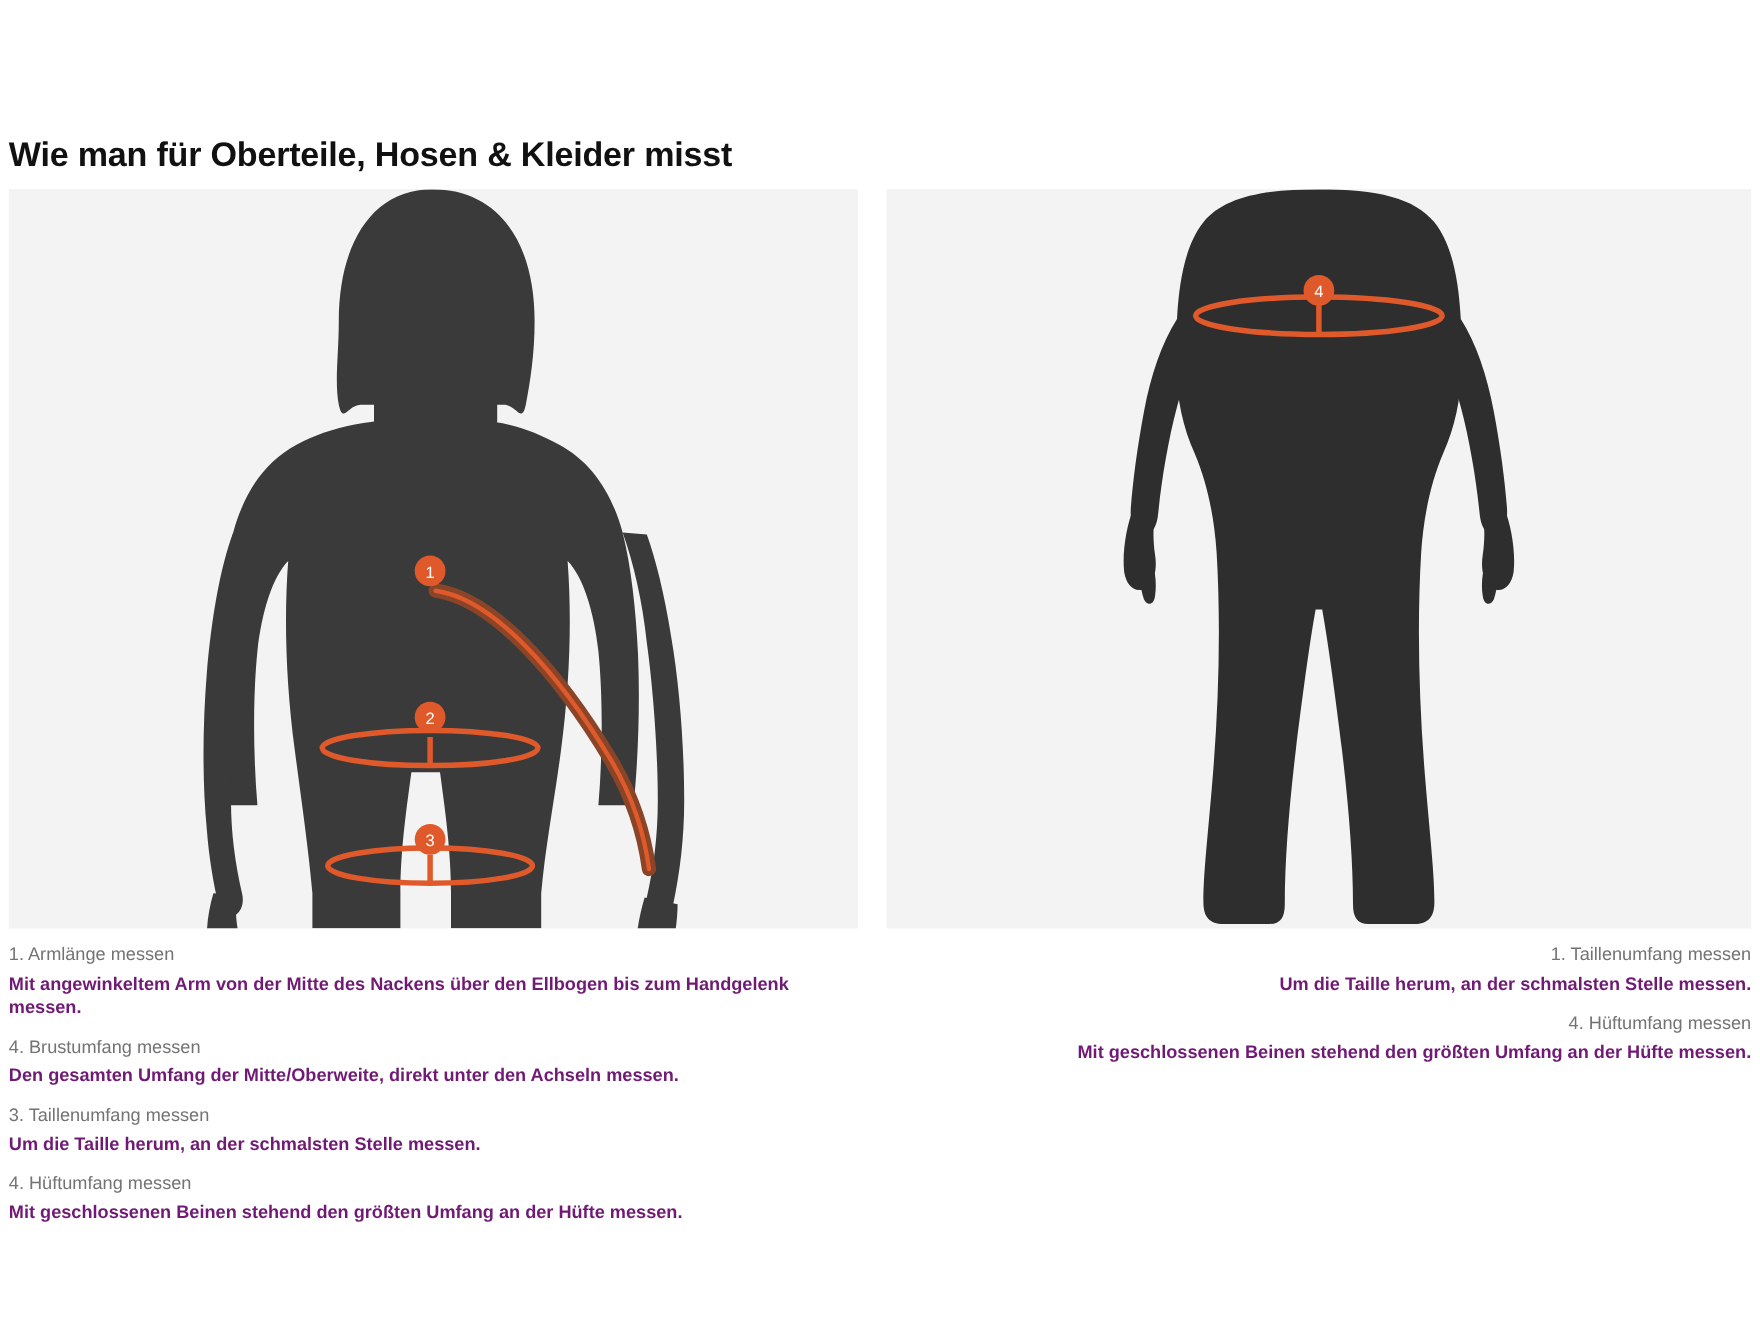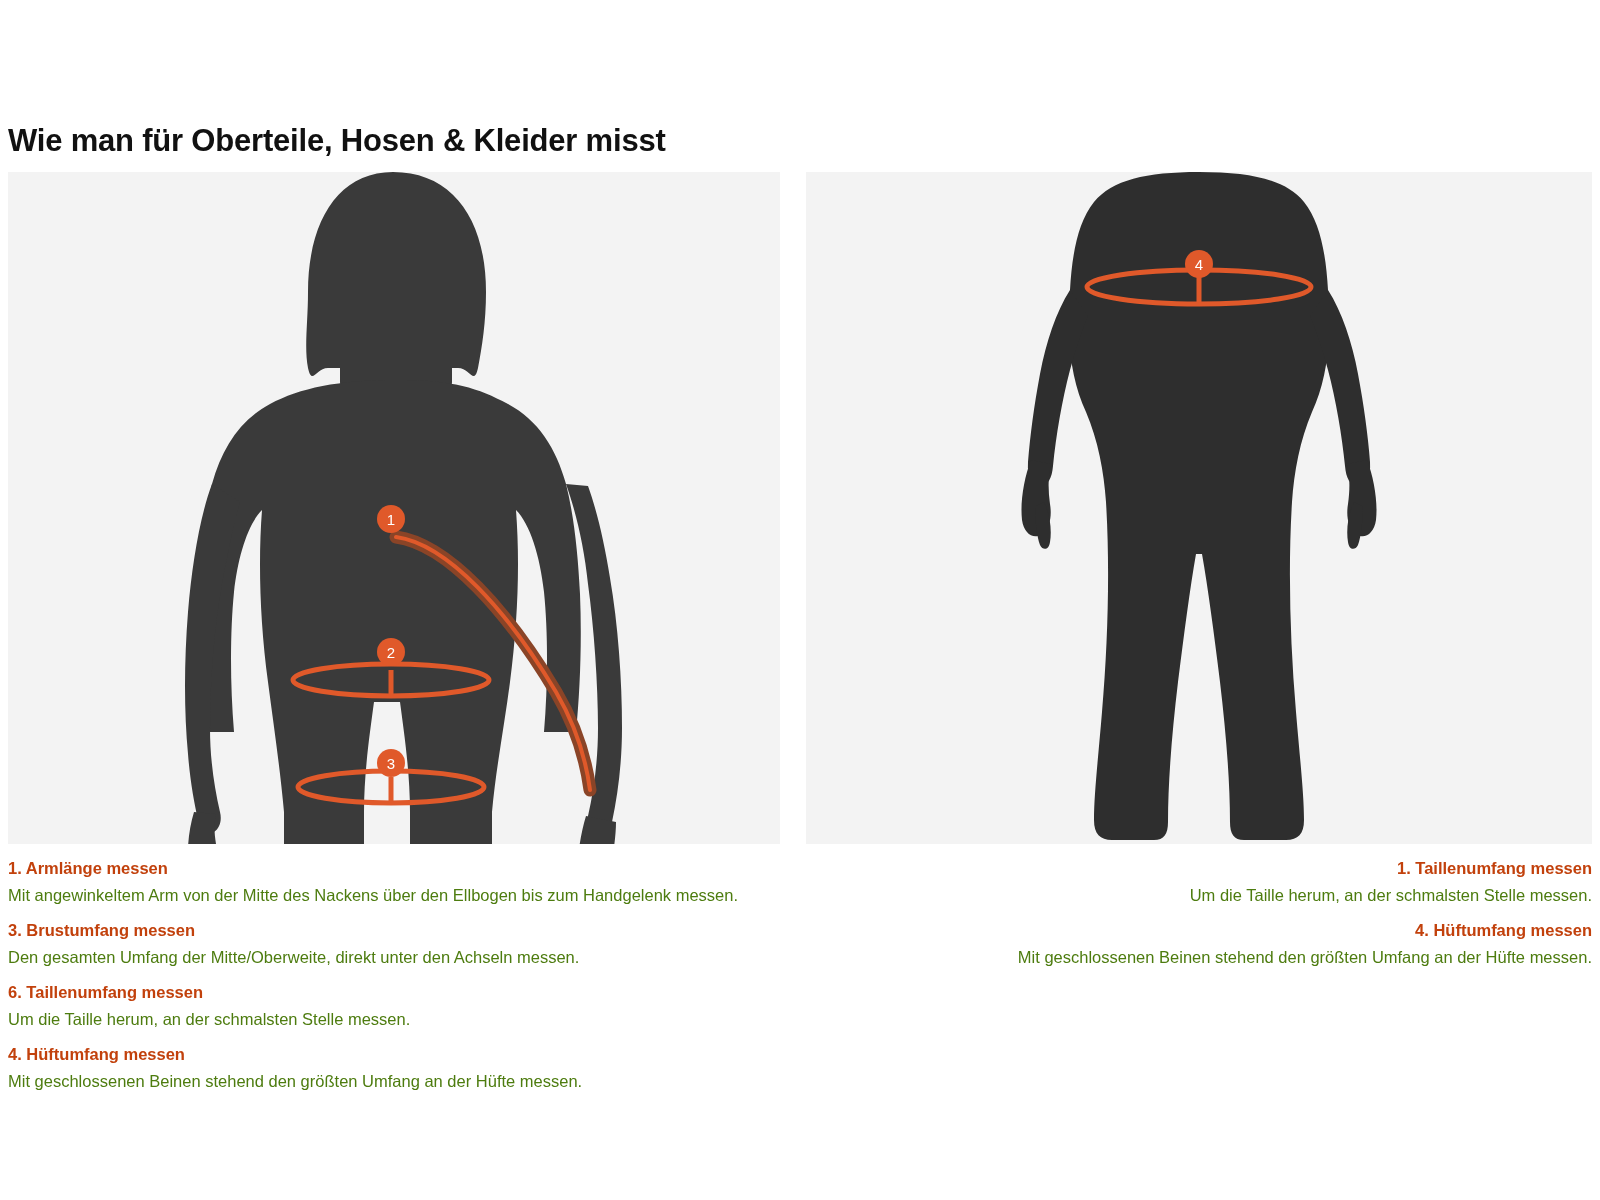--- a/index.html
+++ b/index.html
@@ -61,29 +61,29 @@
     height: 260px;
   }
   .col {
     position: absolute;
     top: 0;
   }
   .col-left { left: 0; width: 772px; }
   .col-right { left: 798px; width: 786px; text-align: right; }
   .cap-head {
     font-size: 16.5px;
-    font-weight: bold;
-    color: #c2410c;
+    font-weight: normal;
+    color: #737373;
     margin: 0 0 6px 0;
     line-height: 1.25;
   }
   .cap-body {
     font-size: 16.5px;
-    font-weight: normal;
-    color: #4d7c0f;
+    font-weight: bold;
+    color: #701a75;
     margin: 0 0 14px 0;
     line-height: 1.3;
   }
   .cap-body.last { margin-bottom: 0; }
 </style>
 </head>
 <body>
 
 <div class="page">
 
@@ -291,23 +291,23 @@
         </g>
       </svg>
     </div>
   </div>
 
   <div class="captions">
 
     <div class="col col-left">
       <p class="cap-head">1. Armlänge messen</p>
       <p class="cap-body">Mit angewinkeltem Arm von der Mitte des Nackens über den Ellbogen bis zum Handgelenk messen.</p>
-      <p class="cap-head">3. Brustumfang messen</p>
+      <p class="cap-head">4. Brustumfang messen</p>
       <p class="cap-body">Den gesamten Umfang der Mitte/Oberweite, direkt unter den Achseln messen.</p>
-      <p class="cap-head">6. Taillenumfang messen</p>
+      <p class="cap-head">3. Taillenumfang messen</p>
       <p class="cap-body">Um die Taille herum, an der schmalsten Stelle messen.</p>
       <p class="cap-head">4. Hüftumfang messen</p>
       <p class="cap-body last">Mit geschlossenen Beinen stehend den größten Umfang an der Hüfte messen.</p>
     </div>
 
     <div class="col col-right">
       <p class="cap-head">1. Taillenumfang messen</p>
       <p class="cap-body">Um die Taille herum, an der schmalsten Stelle messen.</p>
       <p class="cap-head">4. Hüftumfang messen</p>
       <p class="cap-body last">Mit geschlossenen Beinen stehend den größten Umfang an der Hüfte messen.</p>

